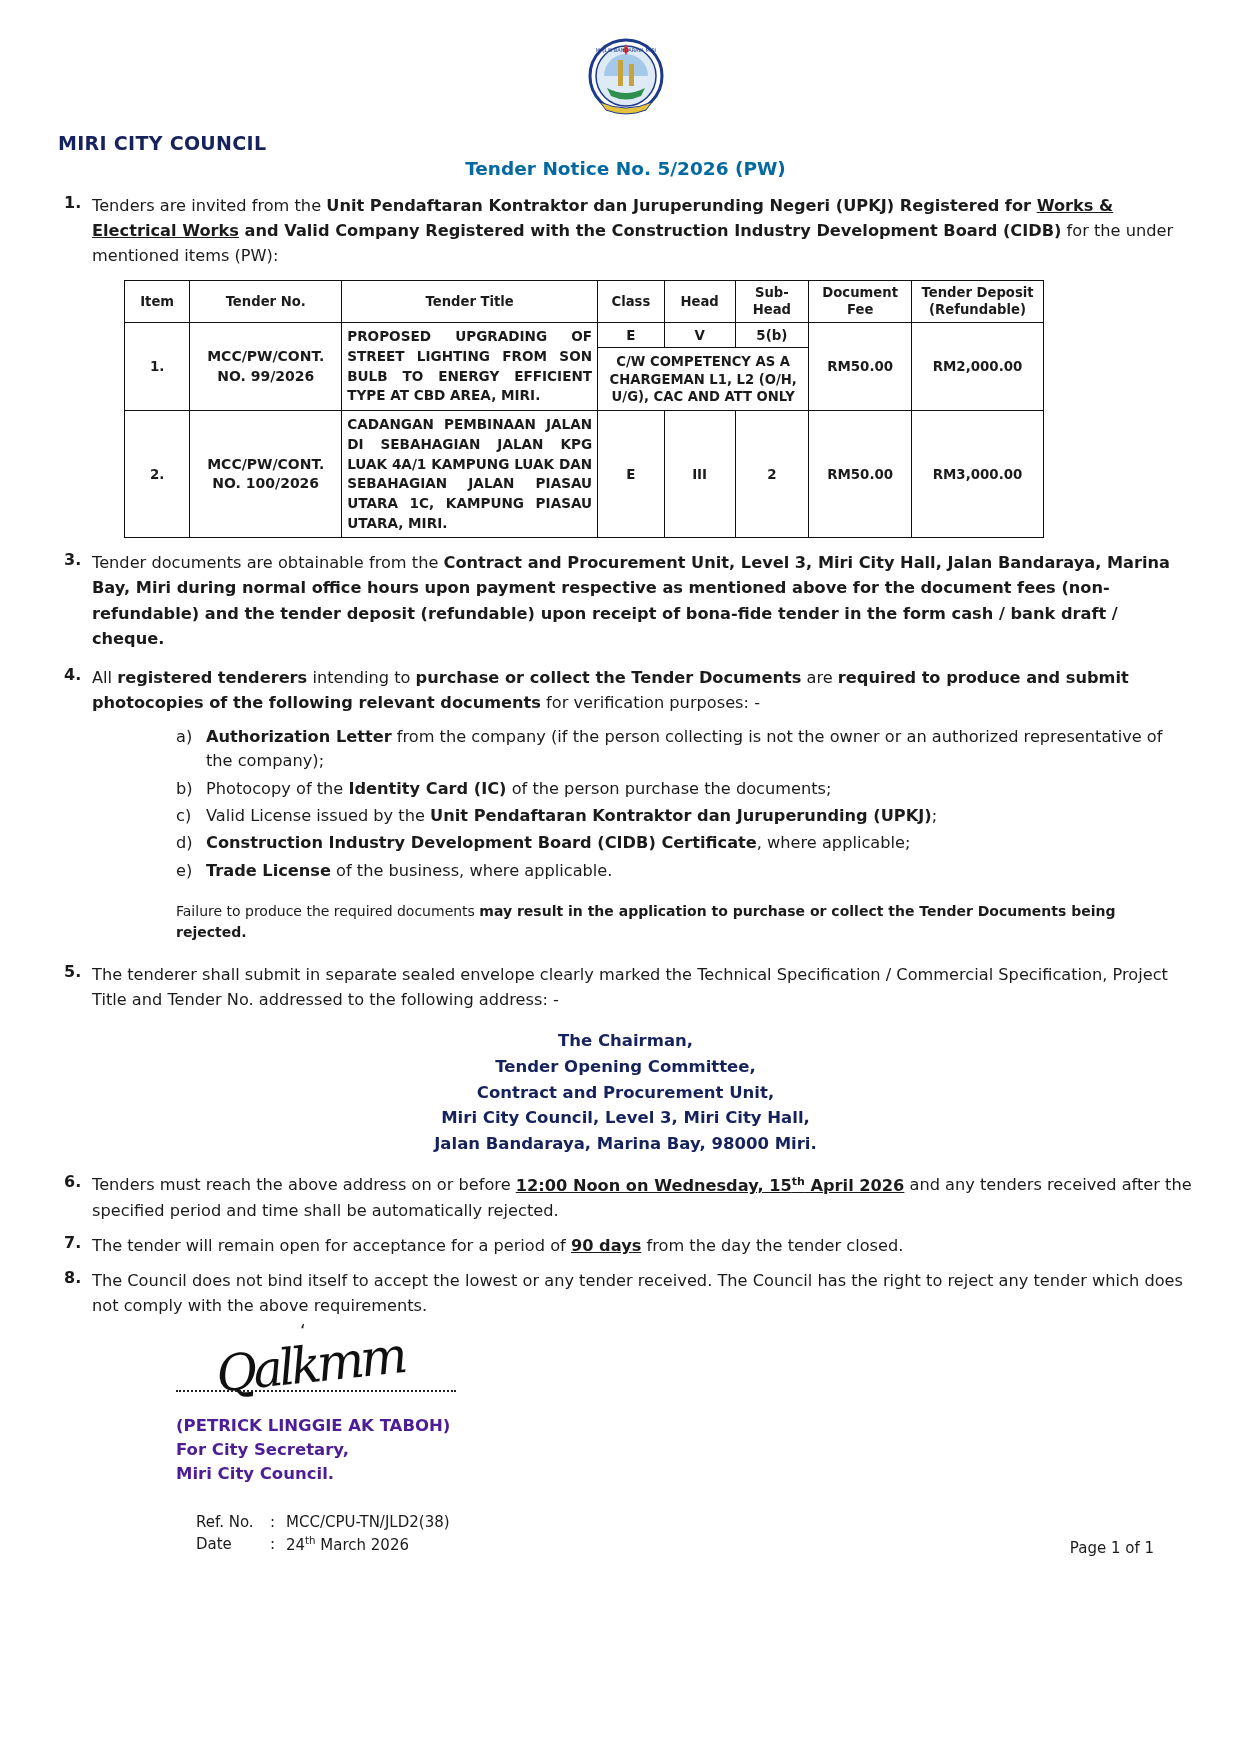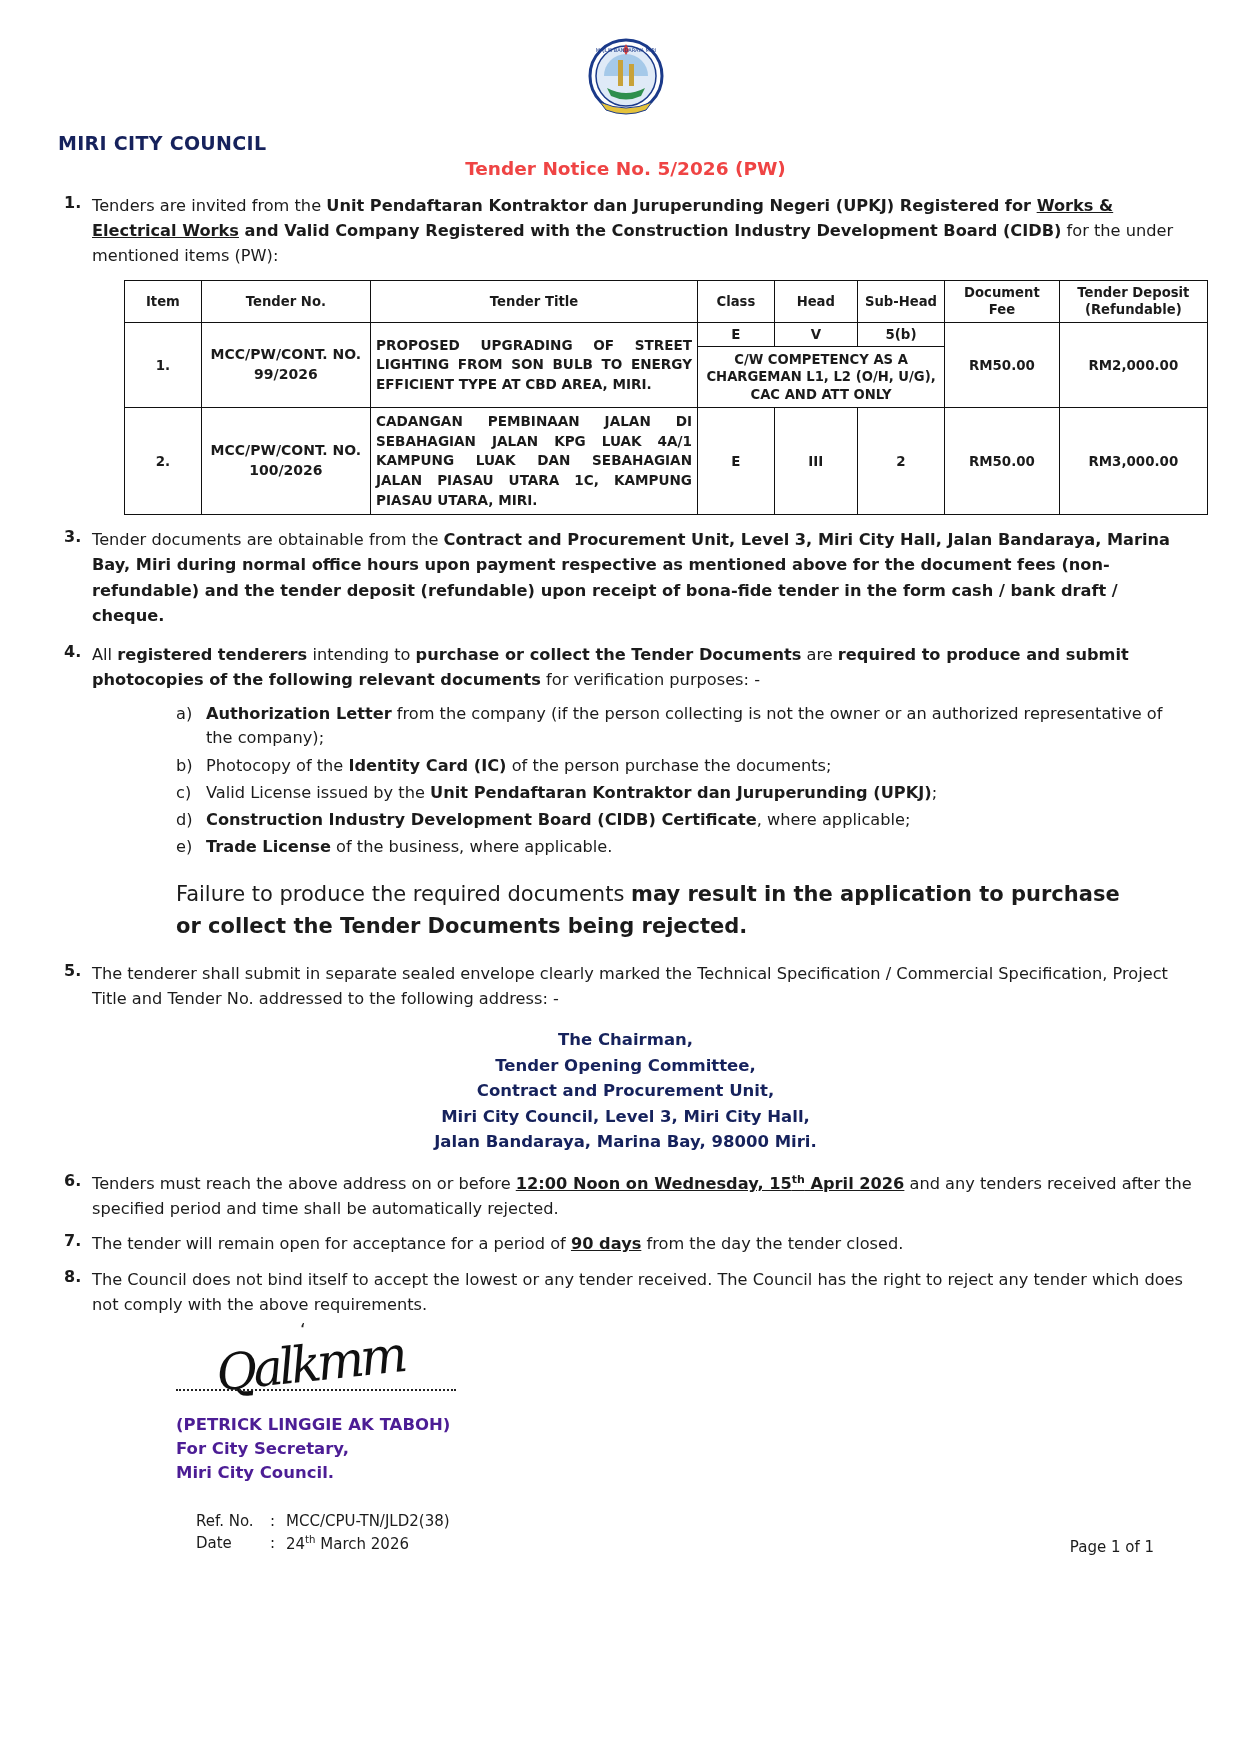--- a/index.html
+++ b/index.html
@@ -40,21 +40,21 @@
     font-weight: bold;
     font-size: 19px;
     letter-spacing: .3px;
     color: #16225c;
     margin-top: 2px;
   }
   .notice-title {
     text-align: center;
     font-weight: bold;
     font-size: 18.5px;
-    color: #ef4444;
+    color: #0369a1;
     margin-top: 4px;
     margin-bottom: 14px;
   }
 
   
   .clause {
     display: flex;
     align-items: flex-start;
     margin-bottom: 6px;
   }
@@ -72,21 +72,21 @@
     font-size: 16.2px;
     line-height: 1.55;
     text-align: left;
   }
   .b { font-weight: bold; }
   .bu { font-weight: bold; text-decoration: underline; }
 
   
   table.tender {
     border-collapse: collapse;
-    width: 1084px;
+    width: 920px;
     margin: 12px 0 12px 66px;
     font-size: 13.4px;
   }
   table.tender th, table.tender td {
     border: 1px solid #111;
     padding: 4px 5px;
     vertical-align: middle;
   }
   table.tender th {
     font-weight: bold;
@@ -126,21 +126,21 @@
     font-size: 16.2px;
     line-height: 1.5;
     margin-bottom: 3px;
   }
   .alpha-item .mark {
     width: 30px;
     flex: 0 0 30px;
   }
   .note-para {
     margin: 18px 0 0 118px;
-    font-size: 21px;
+    font-size: 14px;
     line-height: 1.55;
     width: 960px;
   }
 
   .address-block {
     text-align: center;
     font-weight: bold;
     font-size: 16.5px;
     line-height: 1.55;
     margin: 16px 0 16px 0;

